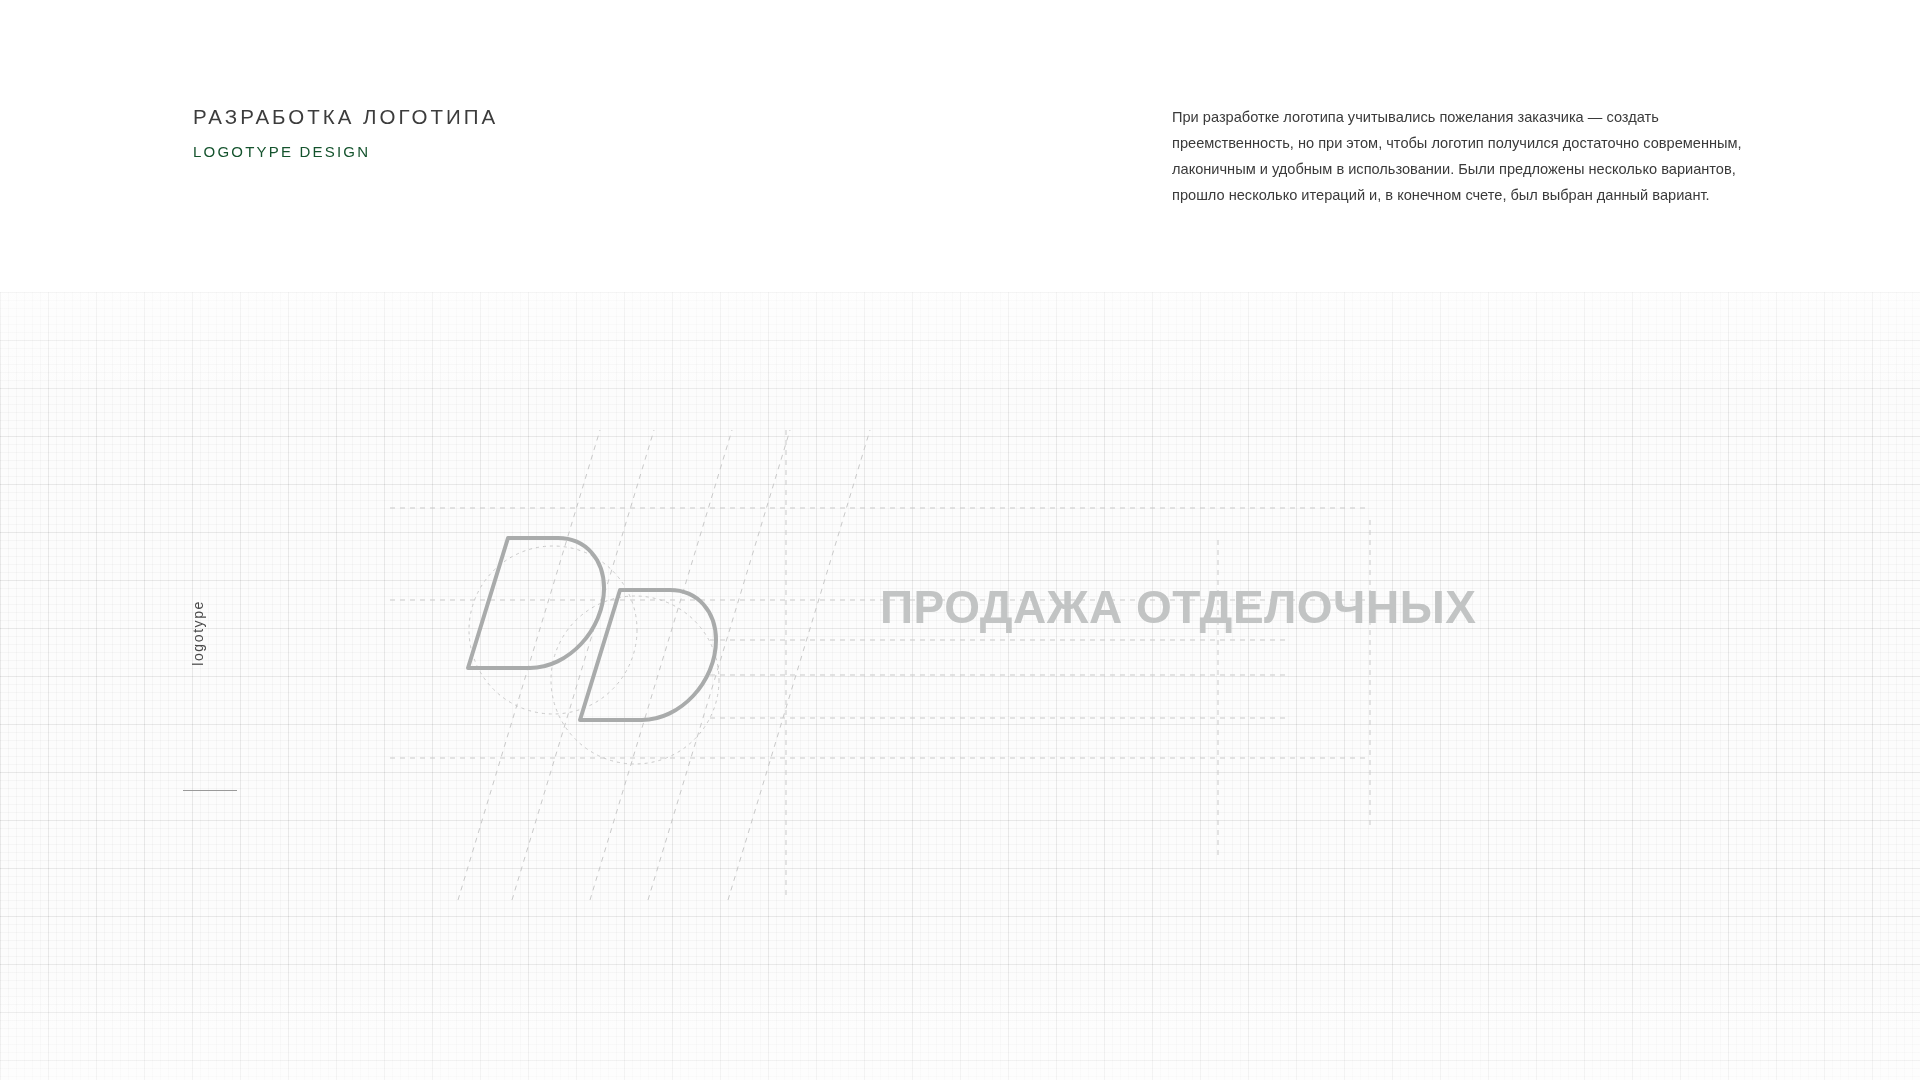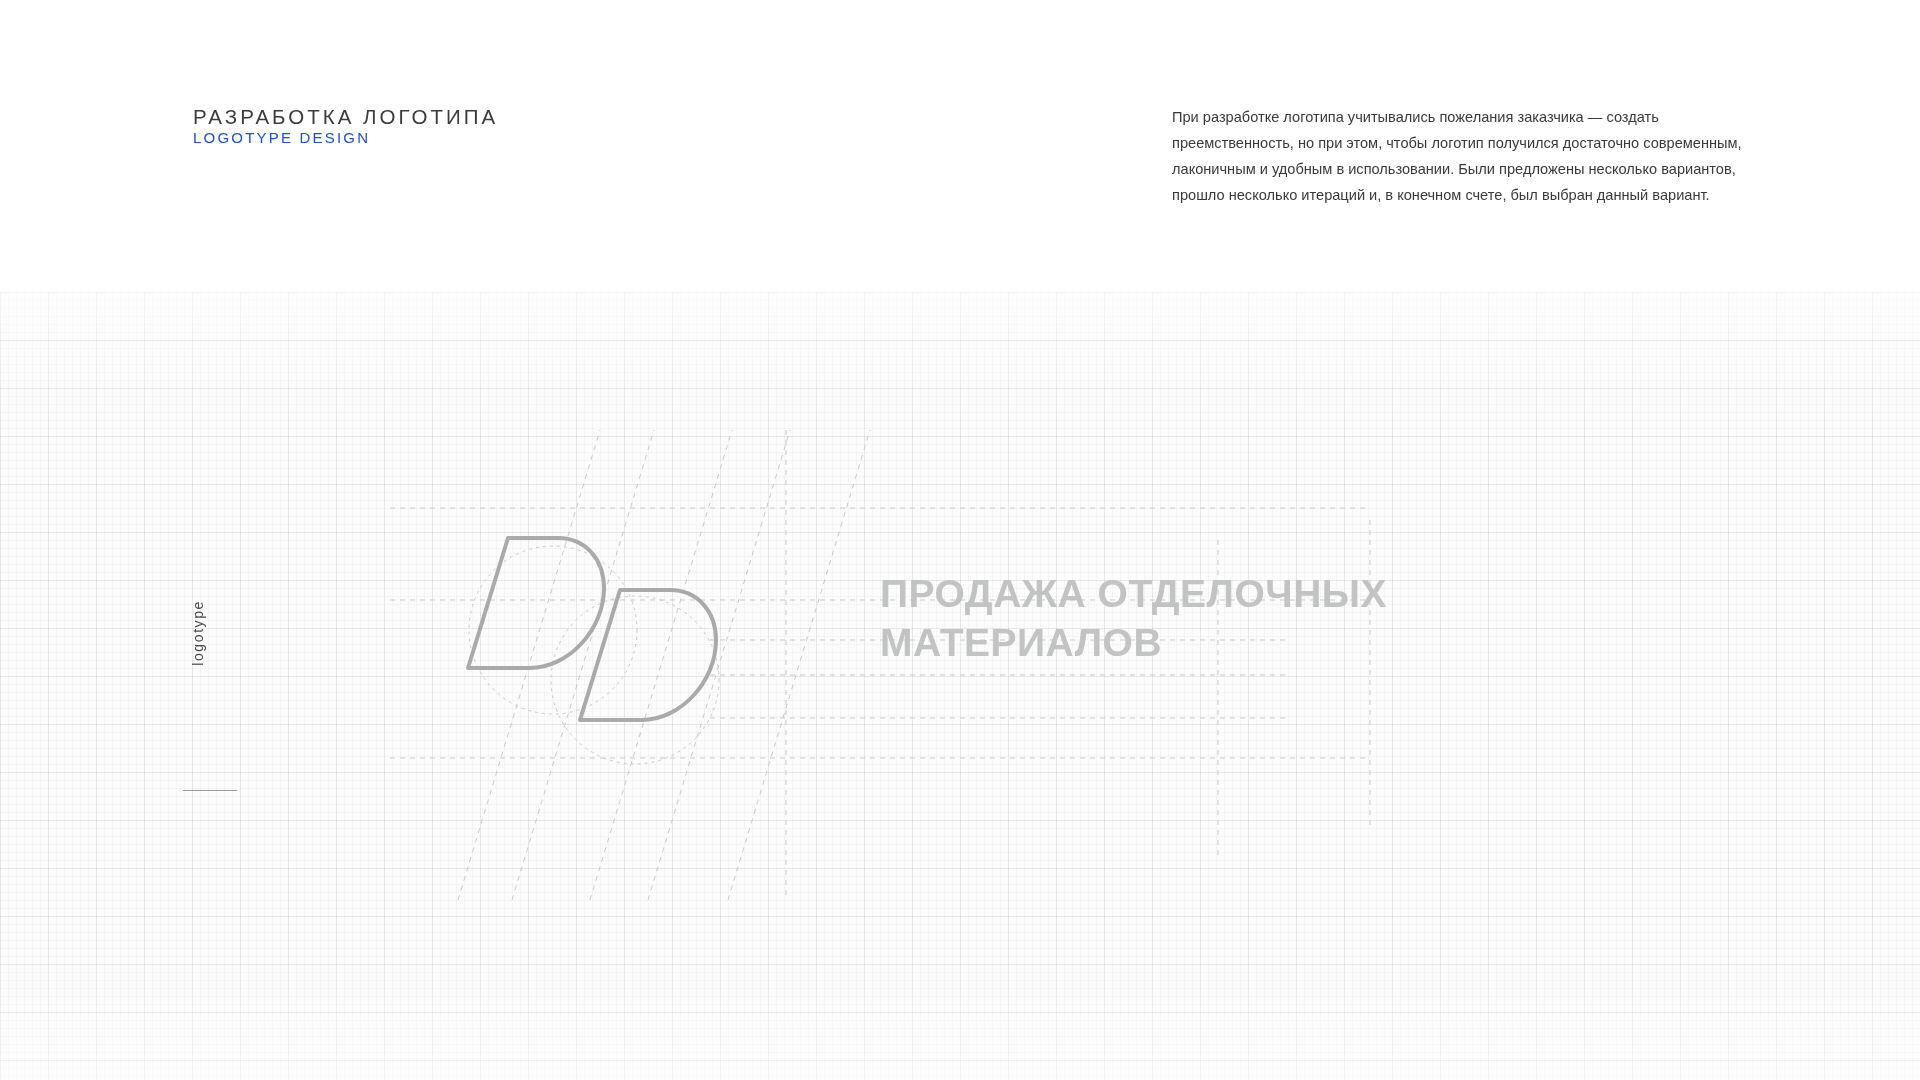--- a/index.html
+++ b/index.html
@@ -31,23 +31,24 @@
     top: 105px;
   }
   .title-ru {
     font-size: 20.5px;
     letter-spacing: 3.0px;
     color: #3c3c3c;
     font-weight: 400;
     white-space: nowrap;
   }
   .title-en {
+    margin-top: 14px;
     font-size: 15px;
     letter-spacing: 2.2px;
-    color: #1d4ed8;
+    color: #14532d;
     font-weight: 400;
     white-space: nowrap;
   }
   .desc-block {
     position: absolute;
     left: 1160px;
     top: 104px;
     width: 580px;
     margin-left: 12px;
   }
@@ -131,22 +132,22 @@
   }
   .brand-name {
     font-size: 78px;
     font-weight: 700;
     letter-spacing: 1px;
     color: #aaacac;
     line-height: 84px;
     white-space: nowrap;
   }
   .brand-sub {
-    margin-top: 2px;
-    font-size: 39px;
+    margin-top: 16px;
+    font-size: 46px;
     font-weight: 700;
     letter-spacing: 0.5px;
     color: #c2c4c4;
     line-height: 47px;
     white-space: nowrap;
   }
 </style>
 </head>
 <body>
 
@@ -197,16 +198,15 @@
 
         <path d="M 78 238 L 118 108 L 168 108 C 196 108 214 130 214 158 C 214 200 178 238 140 238 Z"></path>
 
         <path d="M 140 290 L 180 160 L 230 160 C 258 160 276 182 276 210 C 276 252 240 290 202 290 Z" transform="translate(50,0)"></path>
       </g>
     </svg>
   </div>
 
   <div class="wordmark">
     <div class="brand-sub">ПРОДАЖА ОТДЕЛОЧНЫХ</div>
-    <div class="brand-sub">МАТЕРИАЛОВ</div>
   </div>
 
 </div>
 
 </body></html>

